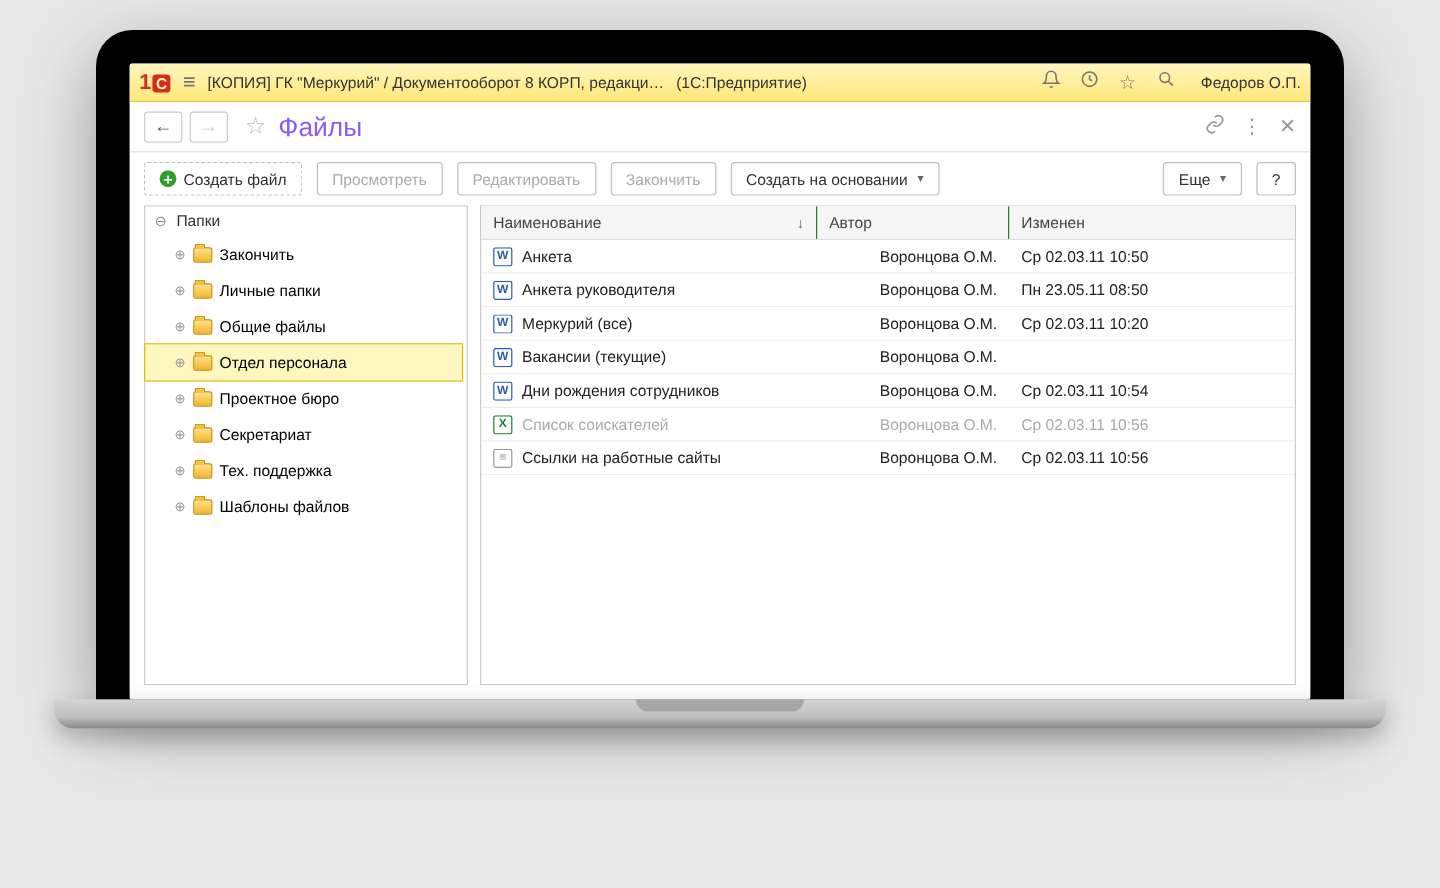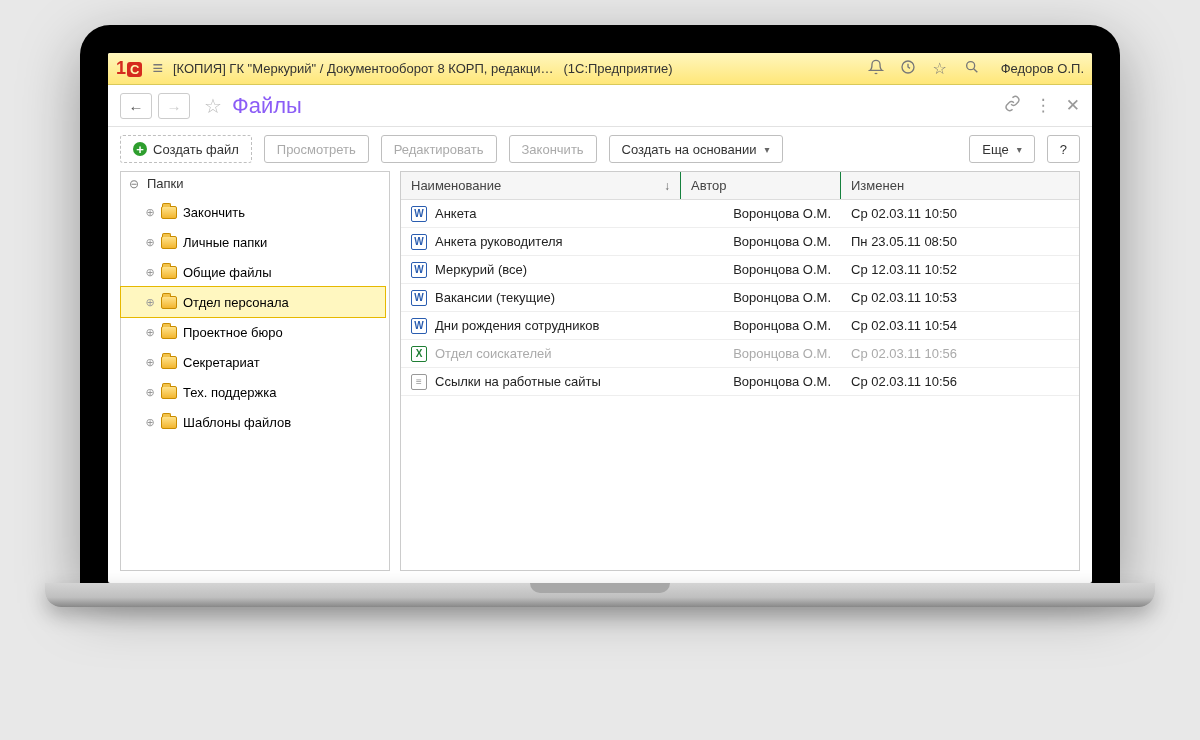--- a/index.html
+++ b/index.html
@@ -232,42 +232,41 @@
                 </div>
                 <div class="cell author">Воронцова О.М.</div>
                 <div class="cell date">Пн 23.05.11 08:50</div>
               </div>
               <div class="row">
                 <div class="cell name">
                   <span class="file-ico ico-word">W</span>
                   <span>Меркурий (все)</span>
                 </div>
                 <div class="cell author">Воронцова О.М.</div>
-                <div class="cell date">Ср 12.03.11 10:52</div>
+                <div class="cell date">Ср 02.03.11 10:20</div>
               </div>
               <div class="row">
                 <div class="cell name">
                   <span class="file-ico ico-word">W</span>
                   <span>Вакансии (текущие)</span>
                 </div>
                 <div class="cell author">Воронцова О.М.</div>
-                <div class="cell date">Ср 02.03.11 10:53</div>
               </div>
               <div class="row">
                 <div class="cell name">
                   <span class="file-ico ico-word">W</span>
                   <span>Дни рождения сотрудников</span>
                 </div>
                 <div class="cell author">Воронцова О.М.</div>
                 <div class="cell date">Ср 02.03.11 10:54</div>
               </div>
               <div class="row muted">
                 <div class="cell name">
                   <span class="file-ico ico-excel">X</span>
-                  <span>Отдел соискателей</span>
+                  <span>Список соискателей</span>
                 </div>
                 <div class="cell author">Воронцова О.М.</div>
                 <div class="cell date">Ср 02.03.11 10:56</div>
               </div>
               <div class="row">
                 <div class="cell name">
                   <span class="file-ico ico-text">≡</span>
                   <span>Ссылки на работные сайты</span>
                 </div>
                 <div class="cell author">Воронцова О.М.</div>

